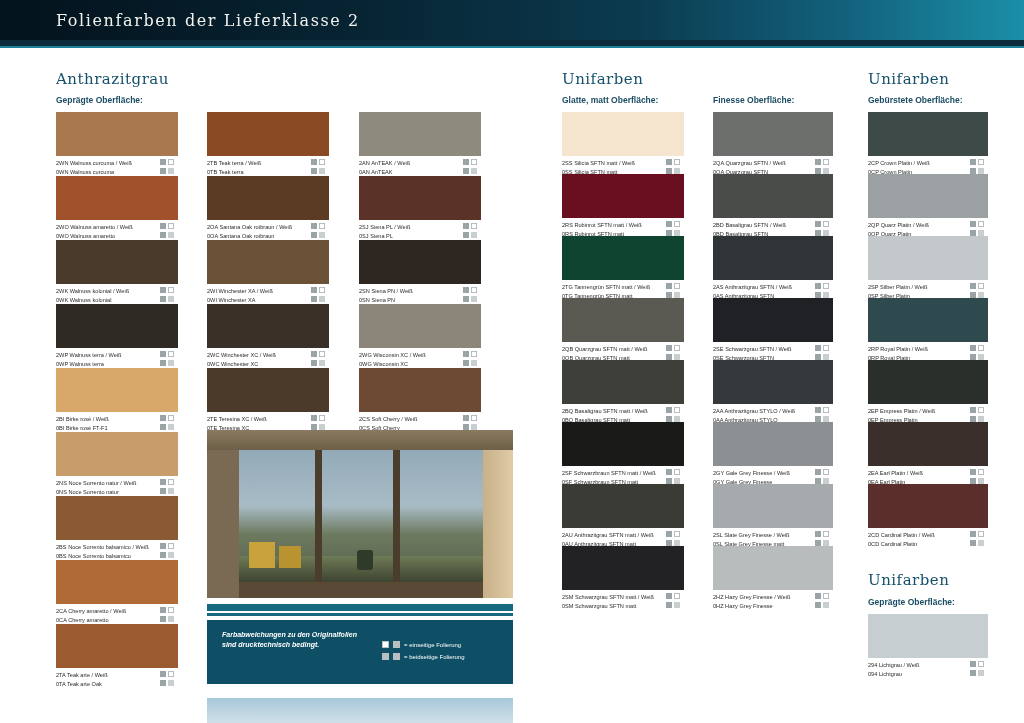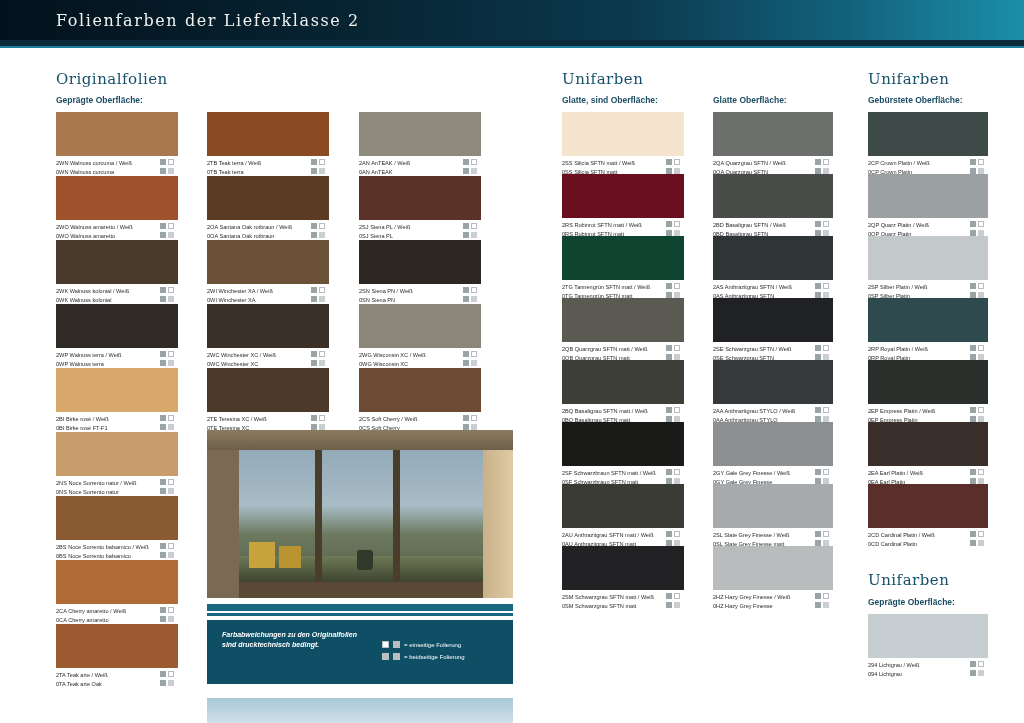--- a/index.html
+++ b/index.html
@@ -92,27 +92,27 @@
 </style>
 </head>
 <body>
 
 <div class="header">
   <div class="header-title">Folienfarben der Lieferklasse 2</div>
 </div>
 <div class="header-rule"></div>
 <div class="header-rule2"></div>
 
-<div class="sec-title" style="left:56px;top:70px;">Originalfolien</div>
+<div class="sec-title" style="left:56px;top:70px;">Anthrazitgrau</div>
 <div class="sec-sub" style="left:56px;top:95px;">Geprägte Oberfläche:</div>
 
 <div class="sec-title" style="left:562px;top:70px;">Unifarben</div>
-<div class="sec-sub" style="left:562px;top:95px;">Glatte, sind Oberfläche:</div>
-
-<div class="sec-sub" style="left:713px;top:95px;">Glatte Oberfläche:</div>
+<div class="sec-sub" style="left:562px;top:95px;">Glatte, matt Oberfläche:</div>
+
+<div class="sec-sub" style="left:713px;top:95px;">Finesse Oberfläche:</div>
 
 <div class="sec-title" style="left:868px;top:70px;">Unifarben</div>
 <div class="sec-sub" style="left:868px;top:95px;">Gebürstete Oberfläche:</div>
 
 <div class="sec-title" style="left:868px;top:571px;">Unifarben</div>
 <div class="sec-sub" style="left:868px;top:597px;">Geprägte Oberfläche:</div>
 
 <div id="swatch-layer">
     <div class="swatch" style="left: 56px; top: 112px; width: 122px; height: 44px; background: rgb(169, 120, 78);"></div>
     <div class="swcap" style="left: 56px; top: 159px;">2WN Walnuss curcuma / Weiß</div>

